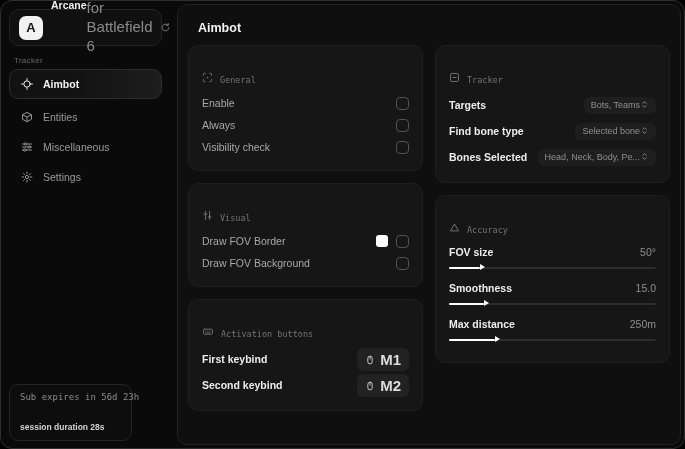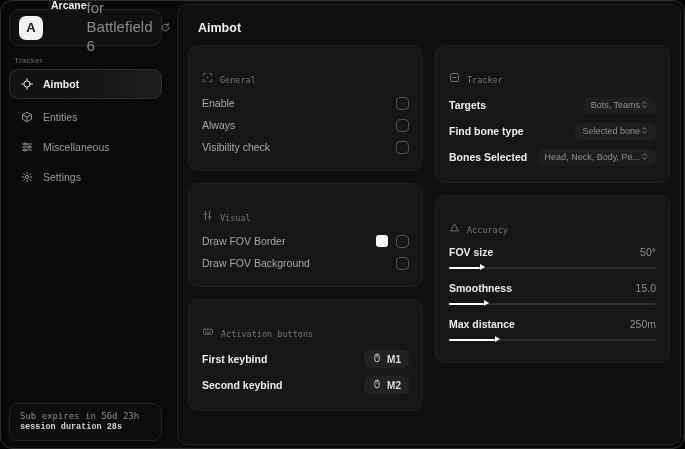--- a/index.html
+++ b/index.html
@@ -15,23 +15,23 @@
   .app-sub { font-size:15px; color:#8a8a8a; }
   .sb-refresh { margin-left:auto; color:#7d7d7d; display:flex; cursor:pointer; }
 
   .category { position:absolute; left:13px; top:55px; font-size:8px; color:#696969; letter-spacing:.3px; }
 
   .nav { position:absolute; left:8px; top:68px; width:153px; display:flex; flex-direction:column; }
   .nav-item { display:flex; align-items:center; gap:10px; padding:8px 11px; color:#9a9a9a; font-size:10.5px; cursor:pointer; border:1px solid transparent; }
   .nav-item.active { border:1px solid #2e2e2e; border-radius:9px; background:linear-gradient(90deg,#121212 40%,#1d1d1d); color:#f2f2f2; font-weight:600; margin-bottom:3px; }
   .nav-icon { display:flex; color:inherit; }
 
-  .sub-box { position:absolute; left:8px; bottom:7px; width:153px; border:1px solid #242424; border-radius:9px; background:#0d0d0d; padding:7px 10px 8px; }
+  .sub-box { position:absolute; left:8px; bottom:7px; width:123px; border:1px solid #242424; border-radius:9px; background:#0d0d0d; padding:7px 10px 8px; }
   .sub-line1 { font-family:"DejaVu Sans Mono", monospace; font-size:9px; color:#8c8c8c; white-space:nowrap; }
-  .sub-line2 { font-size:8.5px; color:#d4d4d4; font-weight:700; margin-top:1px;font-family:Liberation Mono, monospace; }
+  .sub-line2 { font-size:8.5px; color:#d4d4d4; font-weight:700; margin-top:20px; }
 
   
   .main { position:absolute; left:176px; top:3px; right:3px; bottom:3px; background:#0f0f0f; border:1px solid #212121; border-radius:10px; }
   .main-title { position:absolute; left:20px; top:16px; font-size:12.5px; font-weight:700; color:#f2f2f2; }
   .columns { position:absolute; left:10px; top:40px; right:10px; display:flex; gap:12px; }
   .col { flex:1; display:flex; flex-direction:column; gap:12px; min-width:0; }
 
   .card { background:#161616; border:1px solid #1f1f1f; border-radius:10px; padding:11px 13px 12px; }
   .card-header { display:flex; align-items:flex-end; gap:7px; color:#747474; font-family:"DejaVu Sans Mono", monospace; font-size:8.5px; margin:15px 0 7px; }
   .card-header svg { flex:0 0 auto; }
@@ -40,21 +40,21 @@
   .row.tall { height:26px; }
   .row-label { font-size:10.5px; color:#a8a8a8; white-space:nowrap; }
   .row-label.bright { color:#ededed; font-weight:600; }
   .controls { display:flex; align-items:center; gap:8px; }
 
   .checkbox { width:13px; height:13px; border:1.5px solid #525252; border-radius:4px; background:transparent; cursor:pointer; flex:0 0 auto; }
   .swatch { width:12px; height:12px; border-radius:3px; background:#fff; cursor:pointer; flex:0 0 auto; }
 
   .dropdown { display:flex; align-items:center; background:#1e1e1e; border-radius:6px; padding:3px 7px; font-size:9px; color:#8f8f8f; cursor:pointer; white-space:nowrap; }
   .dropdown svg { color:#8f8f8f; }
-  .keybtn { display:flex; align-items:center; gap:5px; background:#222; border-radius:6px; padding:3px 8px; font-size:10px; color:#dcdcdc; font-weight:600; cursor:pointer; }
+  .keybtn { display:flex; align-items:center; gap:5px; background:#222; border-radius:6px; padding:3px 8px; font-size:15px; color:#dcdcdc; font-weight:600; cursor:pointer; }
 
   .acc-row { margin-bottom:6px; }
   .acc-top { display:flex; justify-content:space-between; align-items:center; height:20px; }
   .acc-value { font-size:10.5px; color:#8f8f8f; }
   .slider { position:relative; height:9px; margin:1px 0 4px; cursor:pointer; }
   .slider .track { position:absolute; left:0; right:0; top:3.5px; height:2px; background:#2d2d2d; border-radius:1px; }
   .slider .fill { position:absolute; left:0; top:3.5px; height:2px; background:#fff; border-radius:1px; }
   .slider .fill::after { content:''; position:absolute; right:-5px; top:-2.5px; width:0; height:0; border-left:5px solid #fff; border-top:3.5px solid transparent; border-bottom:3.5px solid transparent; }
 </style>
 </head>

